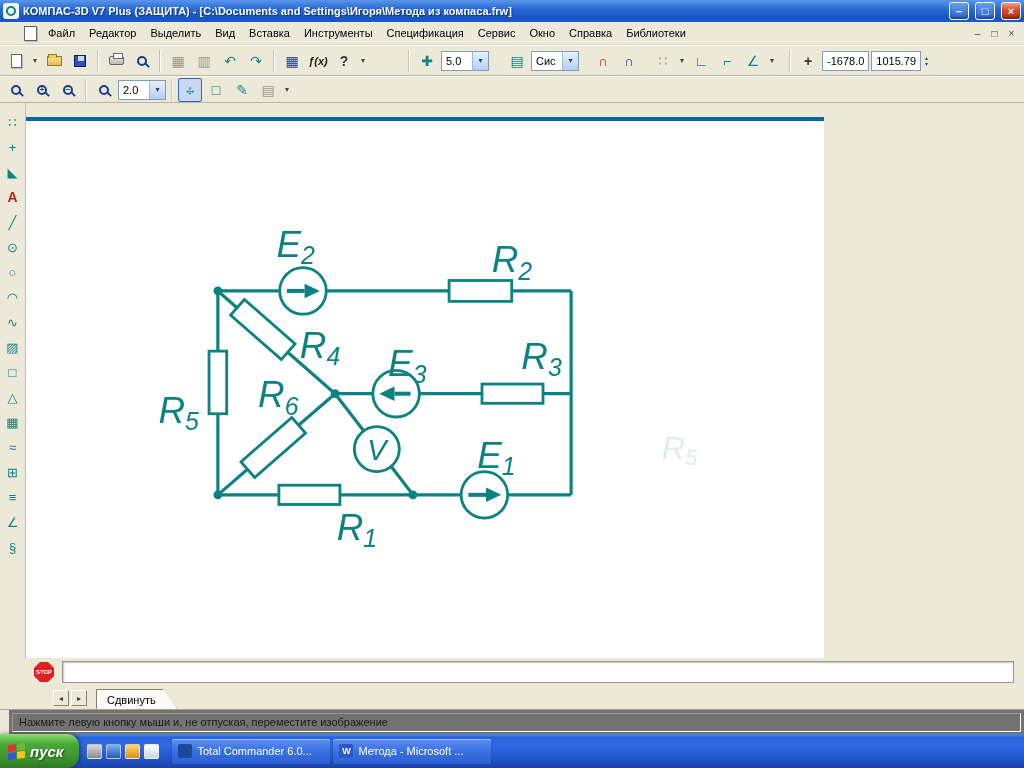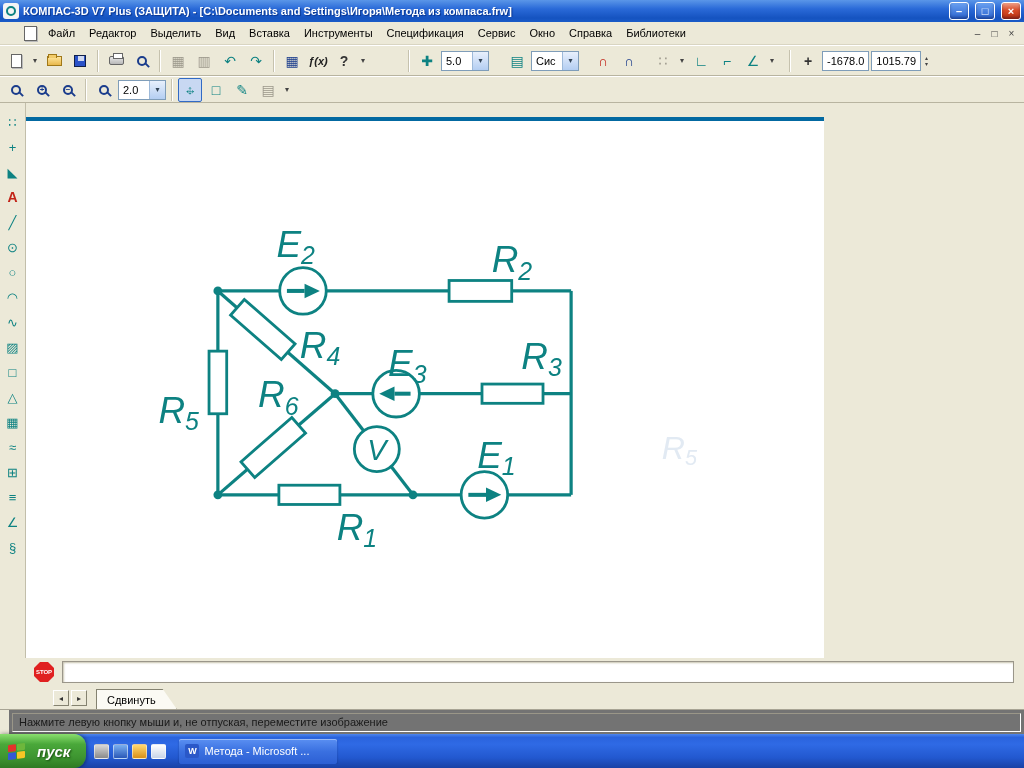--- a/index.html
+++ b/index.html
@@ -100,21 +100,21 @@
 
   .statusbar { position:absolute; left:0; right:0; top:710px; height:24px; background:#737373;
     display:flex; align-items:center; padding:2px 3px;margin-left:9px; }
   .status-field { flex:1; height:19px; border:1px solid; border-color:#9a9688 #fff #fff #9a9688;
     display:flex; align-items:center; padding:0 6px; color:#1a1a1a; }
 
   
   .taskbar { position:absolute; left:0; right:0; bottom:0; height:34px;
     background:linear-gradient(180deg,#4d86ee 0%,#2a63dd 10%,#2f6ae5 30%,#2258cf 70%,#1941a5 100%);
     display:flex; align-items:center; }
-  .start { height:34px; padding:0 16px 0 8px; display:flex; align-items:center; gap:12px;
+  .start { height:34px; padding:0 16px 0 8px; display:flex; align-items:center; gap:5px;
     color:#fff; font-weight:bold; font-style:italic; font-size:15px;
     background:linear-gradient(180deg,#8ade6e 0%,#4aa83a 30%,#3d9430 70%,#2e7a22 100%);
     border-radius:0 12px 12px 0; box-shadow:1px 0 4px rgba(0,0,0,.45); text-shadow:1px 1px 2px #1a4a10; }
   .flag { width:17px; height:15px; display:grid; grid-template-columns:1fr 1fr; grid-template-rows:1fr 1fr;
     gap:1px; transform:skewY(-8deg); }
   .flag i { border-radius:1px; display:block; }
   .ql { display:flex; align-items:center; gap:4px; padding:0 8px; }
   .ql-ic { width:15px; height:15px; border-radius:2px; border:1px solid rgba(255,255,255,.5); }
   .taskbtns { display:flex; gap:3px; flex:1; padding:0 5px; overflow:hidden; }
   .taskbtn { width:158px; height:25px; border-radius:2px; flex:none;
@@ -398,17 +398,21 @@
     <span>пуск</span>
   </span>
   <span class="ql">
     <span class="ql-ic" style="background:linear-gradient(#d8d8d8,#8a8a8a)"></span>
     <span class="ql-ic" style="background:linear-gradient(#7ab0f0,#2a58b8)"></span>
     <span class="ql-ic" style="background:linear-gradient(#ffd870,#d89018)"></span>
     <span class="ql-ic" style="background:linear-gradient(#ffffff,#c8d4e8)"></span>
   </span>
   <span class="taskbtns">
     <span class="taskbtn">
+      <span class="tbic" style="background:#1a4a9a"></span>
+      <span class="lbl">Total Commander 6.0...</span>
+    </span>
+    <span class="taskbtn">
       <span class="tbic" style="background:#2a58c8">W</span>
       <span class="lbl">Метода - Microsoft ...</span>
     </span>
   </span>
 </div>
 
 </body></html>

